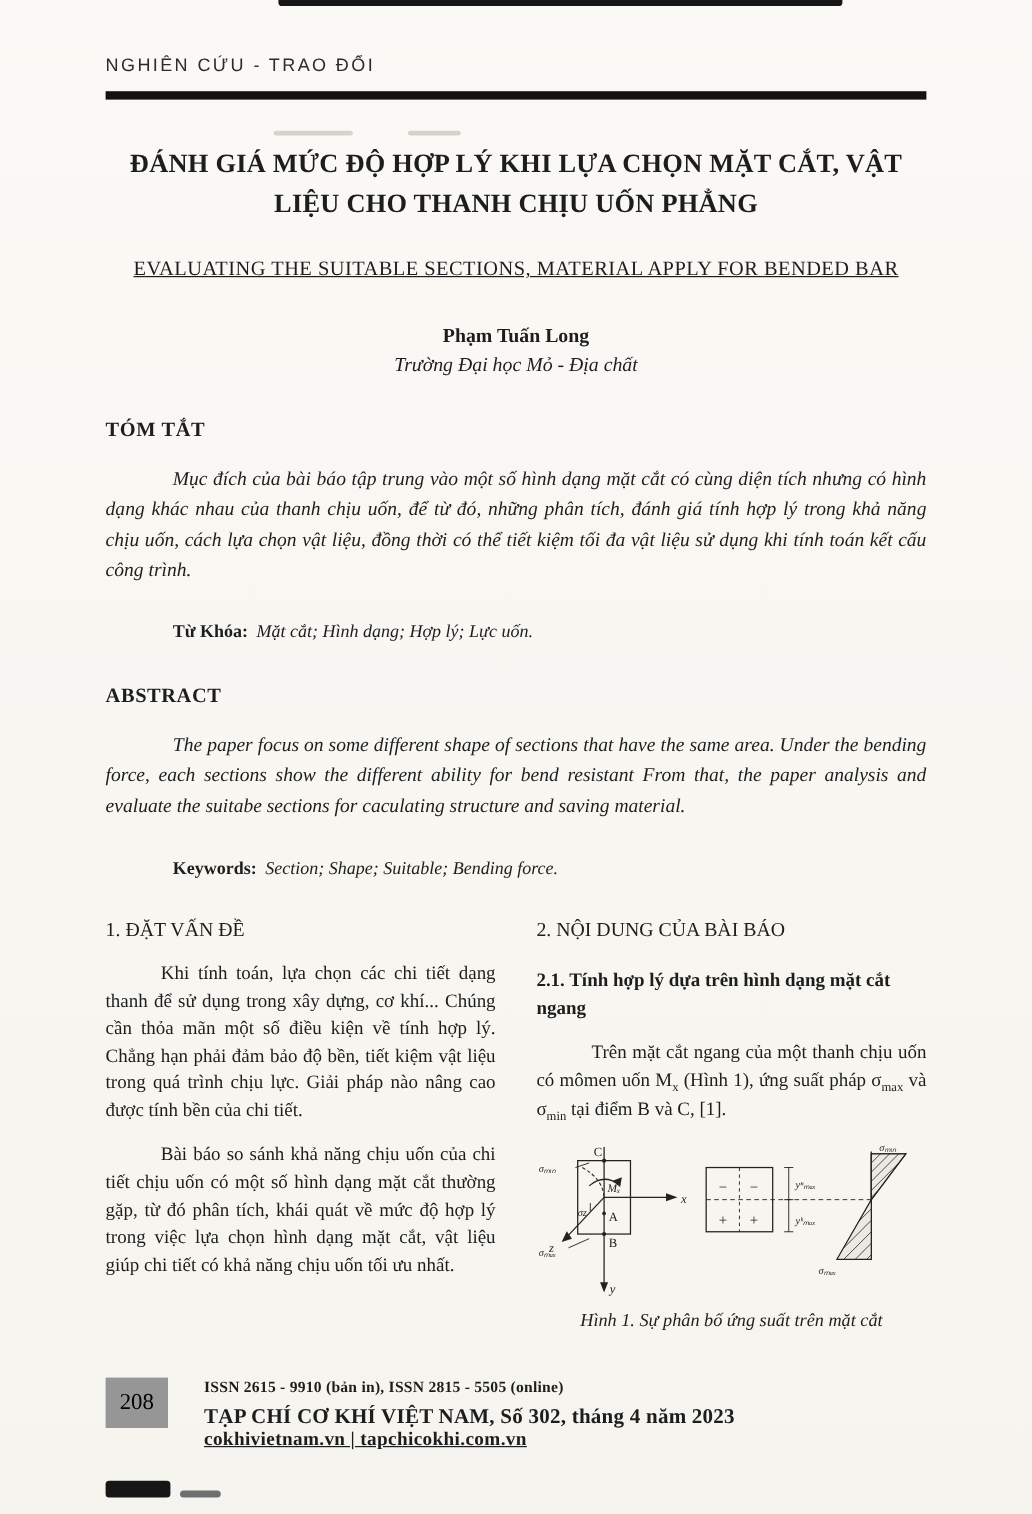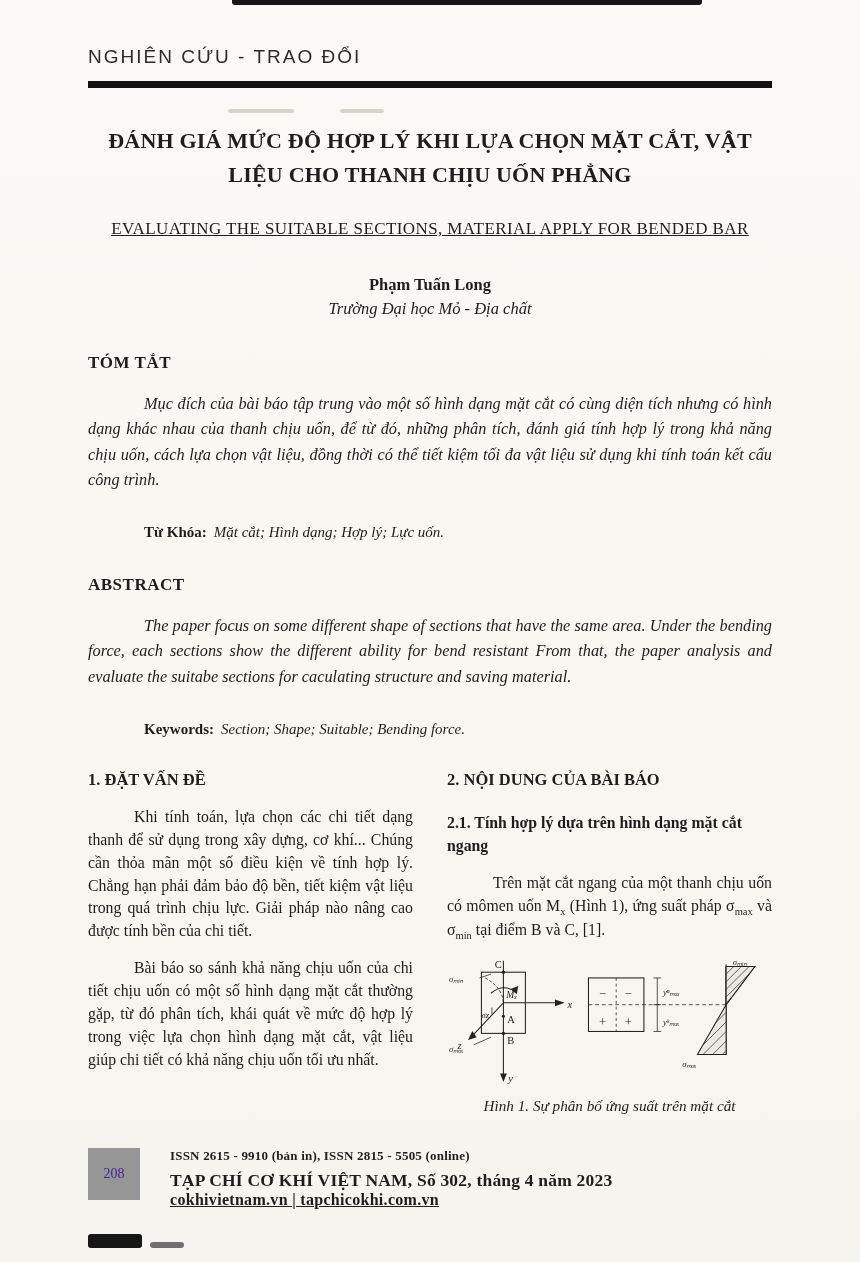--- a/index.html
+++ b/index.html
@@ -16,21 +16,21 @@
   }
   .content {
     position: absolute;
     left: 88px;
     right: 88px;
     top: 46px;
   }
   
   .kicker {
     font-family: "Liberation Sans", sans-serif;
-    font-size: 19px;
+    font-size: 15px;
     letter-spacing: 2px;
     color: #2b2b2b;
   }
   .kicker-rule {
     height: 7px;
     background: #121212;
     margin-top: 13px;
   }
   .ghost-dash { position:absolute; background:#d6d3ca; height:4px; border-radius:2px; }
 
@@ -87,21 +87,21 @@
   .kw-line b { margin-right: 7px; }
   .kw-line i { font-style: italic; }
 
   
   .columns {
     display: flex;
     gap: 34px;
     margin-top: 30px;
   }
   .col { flex: 1 1 0; font-size: 15.8px; line-height: 1.45; }
-  .col-heading { font-weight: bold; font-size: 16.5px; }
+  .col-heading { font-weight: normal; font-size: 16.5px; }
   .col p {
     margin: 14px 0 0 0;
     text-align: justify;
     text-indent: 46px;
   }
   .subheading {
     margin-top: 20px;
     font-weight: bold;
     text-align: left;
   }
@@ -122,27 +122,27 @@
     position: absolute;
     left: 88px;
     right: 88px;
     top: 1148px;
     display: flex;
     align-items: flex-start;
     gap: 30px;
   }
   .pagenum-box {
     width: 52px;
-    height: 52px;
+    height: 42px;
     background: #969696;
     display: flex;
     align-items: center;
     justify-content: center;
-    font-size: 14px;
-    color: #4c1d95;
+    font-size: 19px;
+    color: #000000;
   }
   .footer-lines { padding-top: 0; }
   .f-issn { font-weight: bold; font-size: 13px; letter-spacing: 0.2px; }
   .f-journal { font-weight: bold; font-size: 17.5px; margin-top: 6px; letter-spacing: 0.2px; }
   .f-site { font-weight: bold; font-size: 16px; margin-top: 0; text-decoration: underline; letter-spacing: 0.3px; }
 
   
   .artifact { position: absolute; background: #161616; }
   .a-top { left: 232px; top: 0; width: 470px; height: 5px; border-radius: 0 0 3px 3px; }
   .a-bl1 { left: 88px; top: 1234px; width: 54px; height: 14px; border-radius: 3px; }

